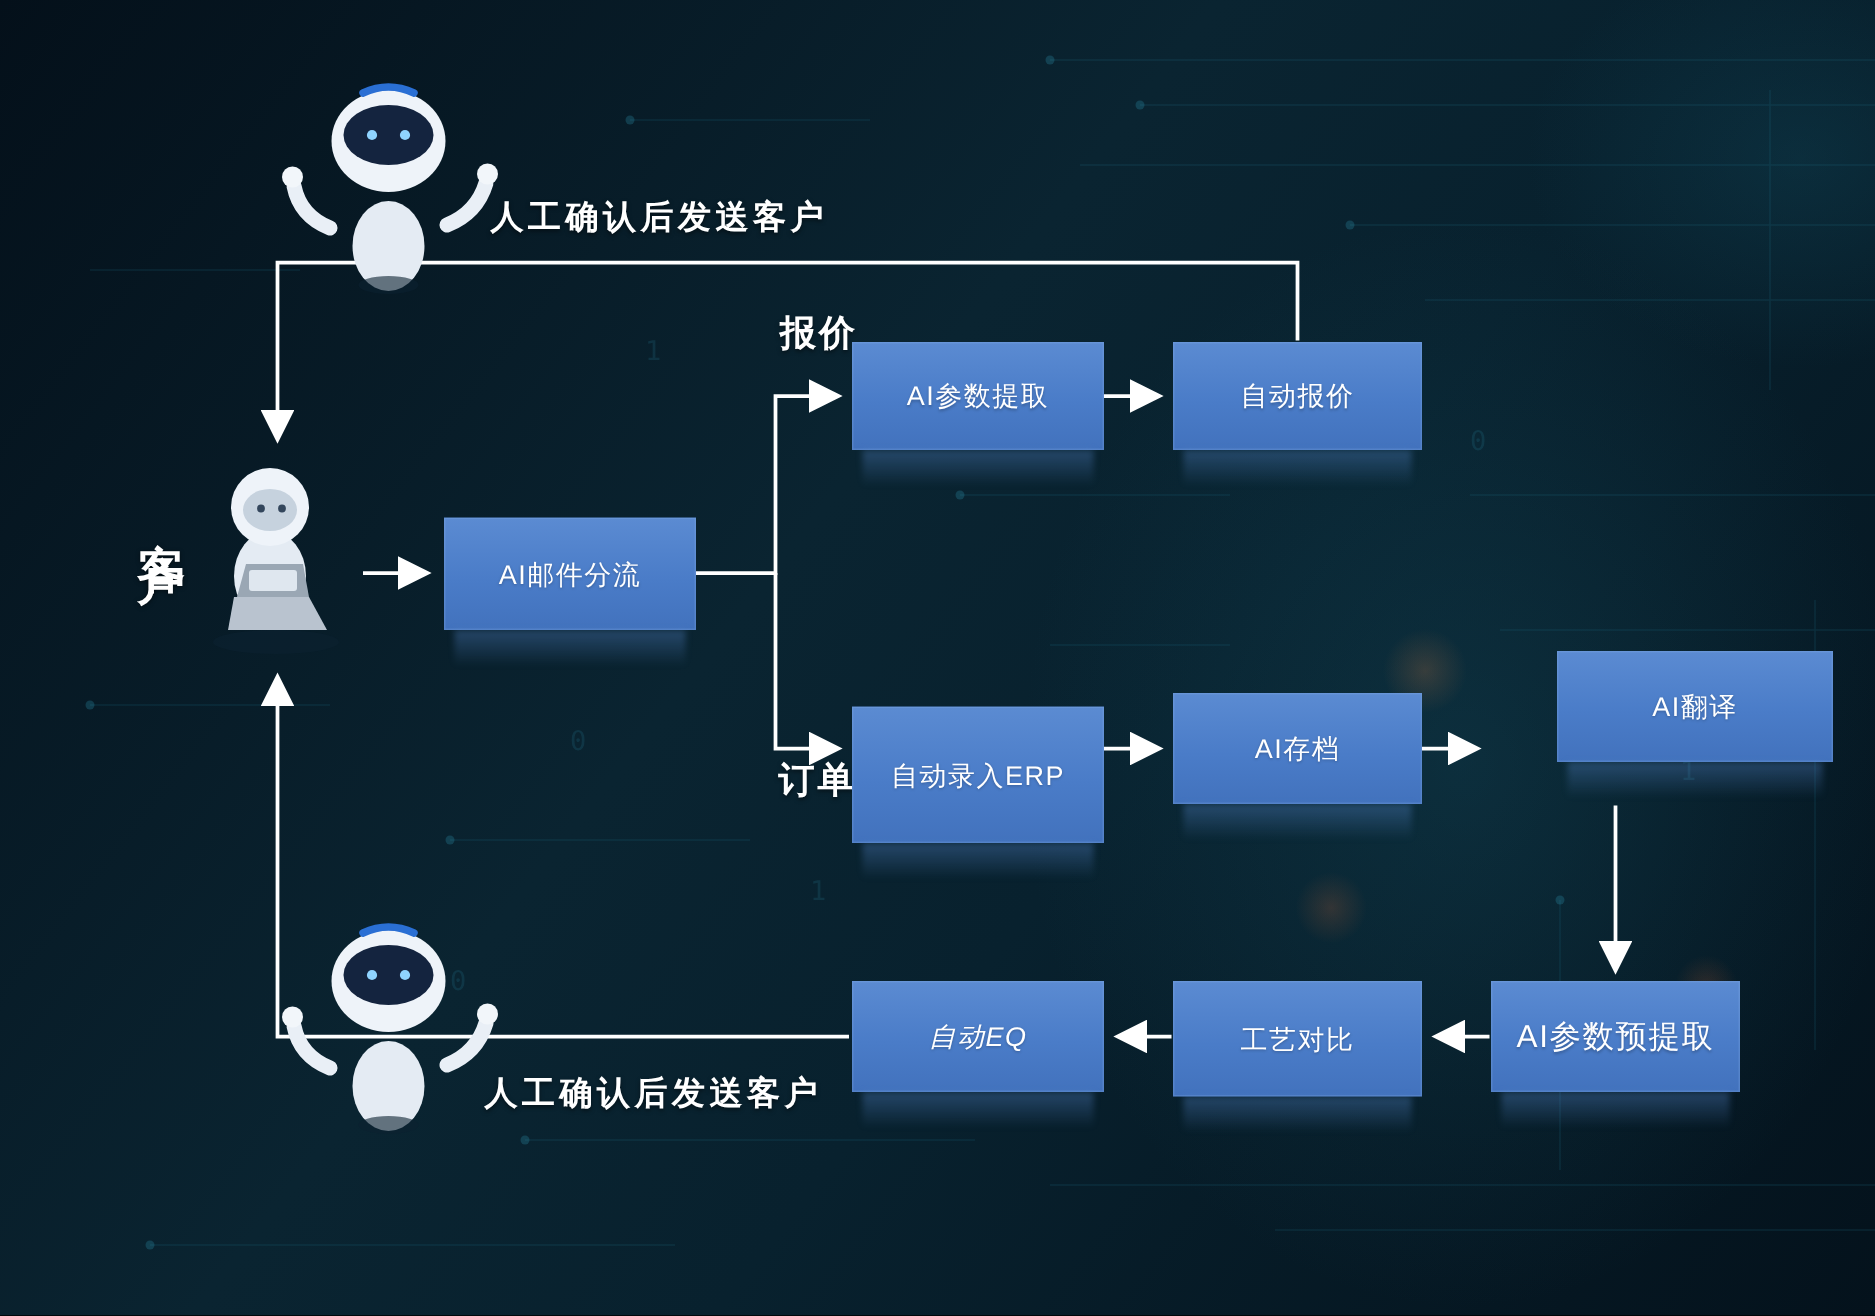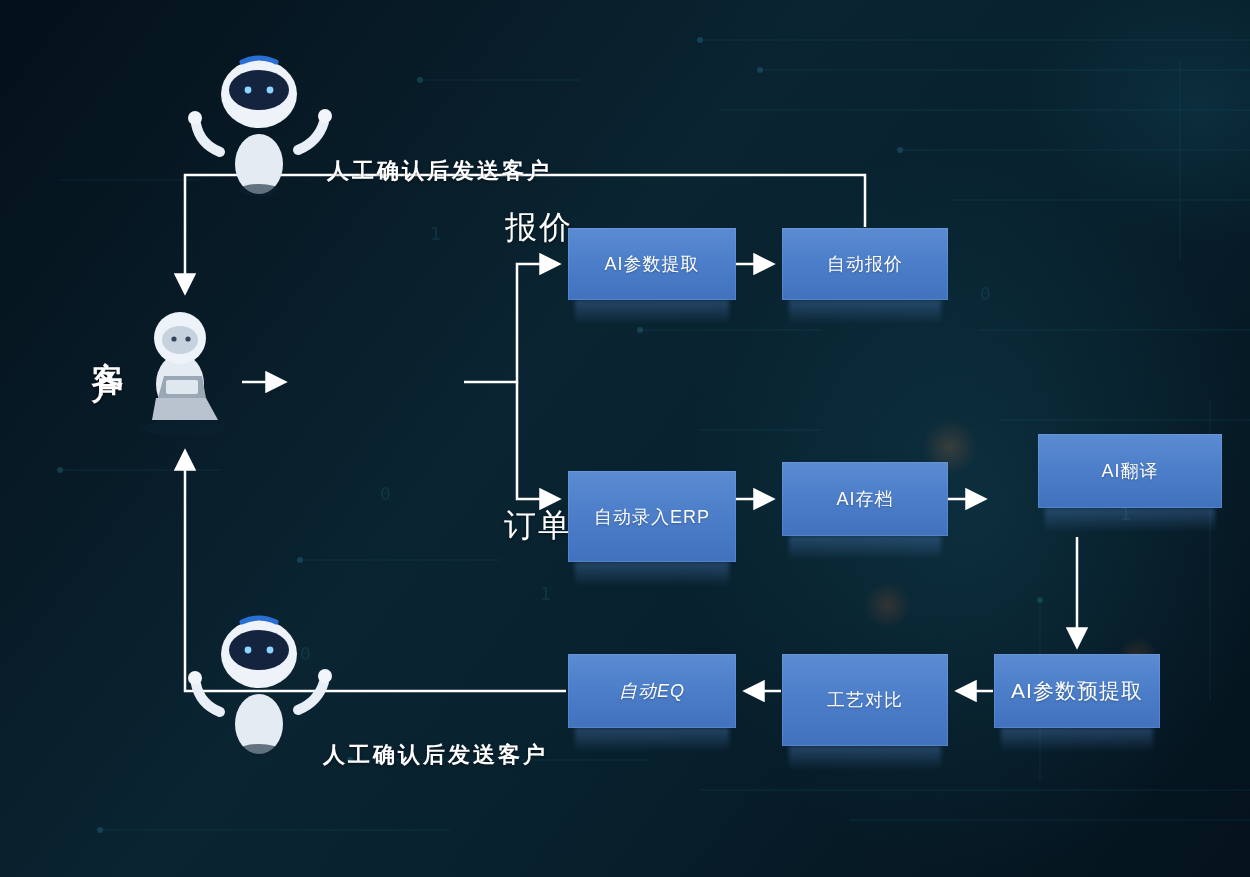--- a/index.html
+++ b/index.html
@@ -31,26 +31,26 @@
   .node::after{
     content:"";position:absolute;left:4%;right:4%;top:100%;height:24px;
     background:linear-gradient(180deg,rgba(86,135,205,0.38),rgba(86,135,205,0));
     filter:blur(2px);
   }
 
   .annotation{
     position:absolute;color:#ffffff;font-size:22px;font-weight:bold;
     letter-spacing:3px;white-space:nowrap;
     text-shadow:0 1px 3px rgba(0,0,0,0.5);
-    margin-top:26px;
   }
   .branch-label{
-    position:absolute;color:#ffffff;font-size:32px;font-weight:normal;
+    position:absolute;color:#ffffff;font-size:24px;font-weight:bold;
     letter-spacing:2px;white-space:nowrap;
     text-shadow:0 1px 3px rgba(0,0,0,0.5);
+    margin-left:15px;
   }
   .customer-label{
     position:absolute;left:86px;top:336px;
     color:#ffffff;font-size:32px;font-weight:bold;
     writing-mode:vertical-lr;letter-spacing:8px;
     text-shadow:0 1px 3px rgba(0,0,0,0.5);
   }
   .figure{position:absolute;pointer-events:none;}
 </style>
 </head>
@@ -182,25 +182,26 @@
   </svg>
 
   <div class="customer-label">客户</div>
 
   <div class="annotation" style="left:327px;top:130px;">人工确认后发送客户</div>
   <div class="annotation" style="left:323px;top:714px;">人工确认后发送客户</div>
 
   <div class="branch-label" style="left:505px;top:206px;">报价</div>
   <div class="branch-label" style="left:504px;top:504px;">订单</div>
 
+  <div class="node" style="left:296px;top:345px;width:168px;height:75px;">AI邮件分流</div>
 
   <div class="node" style="left:568px;top:228px;width:168px;height:72px;">AI参数提取</div>
   <div class="node" style="left:782px;top:228px;width:166px;height:72px;text-align:center;">自动报价</div>
 
   <div class="node" style="left:568px;top:471px;width:168px;height:91px;">自动录入ERP</div>
   <div class="node" style="left:782px;top:462px;width:166px;height:74px;">AI存档</div>
   <div class="node" style="left:994px;top:434px;width:184px;height:74px;margin-left:44px;">AI翻译</div>
 
   <div class="node" style="left:994px;top:654px;width:166px;height:74px;font-size:21px;">AI参数预提取</div>
-  <div class="node" style="left:782px;top:654px;width:166px;height:92px;">工艺对比</div>
+  <div class="node" style="left:782px;top:654px;width:166px;height:77px;">工艺对比</div>
   <div class="node" style="left:568px;top:654px;width:168px;height:74px;font-style:italic;">自动EQ</div>
 
 </div>
 
 </body></html>

